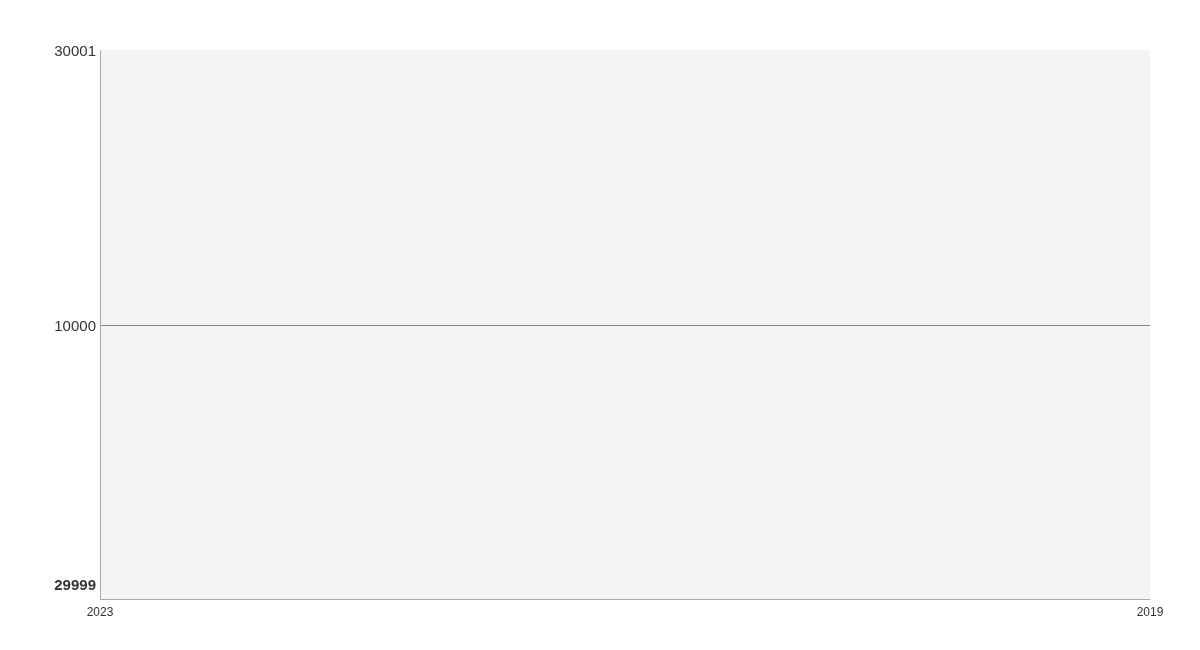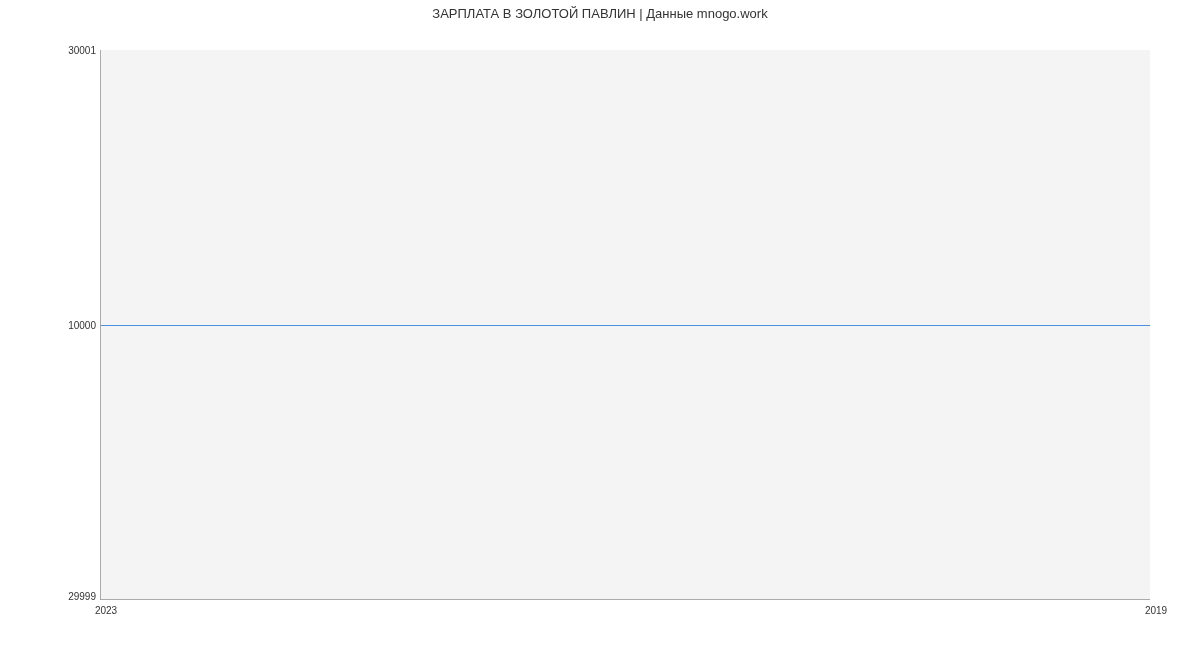--- a/index.html
+++ b/index.html
@@ -41,45 +41,43 @@
     position: absolute;
     left: 0;
     width: 100%;
     border-top: 1.5px solid #4a90e2;
     box-sizing: border-box;
   }
   
   .ytick {
     position: absolute;
     right: 1104px; 
-    font-size: 10px;
+    font-size: 15px;
     color: #333;
     text-align: right;
     width: 90px;
     transform: translateY(-50%);
   }
   .xtick {
     position: absolute;
     top: 605px;
-    font-size: 10px;
+    font-size: 12px;
     color: #333;
     transform: translateX(-50%);
-    margin-left: 6px;
   }
 </style>
 </head>
 <body>
 
 <div class="chart-container">
 
-  <div class="title">ЗАРПЛАТА В ЗОЛОТОЙ ПАВЛИН | Данные mnogo.work</div>
 
   <div class="ytick" style="top:50px;">30001</div>
   <div class="ytick" style="top:325px;">10000</div>
-  <div class="ytick" style="top:596px;">29999</div>
+  <div class="ytick" style="top:584px;font-weight:bold;">29999</div>
 
   <div class="xtick" style="left:100px;">2023</div>
   <div class="xtick" style="left:1150px;">2019</div>
 
   <div class="plot-area">
 
     <div class="data-line" style="top:275px;"></div>
   </div>
 
 </div>

